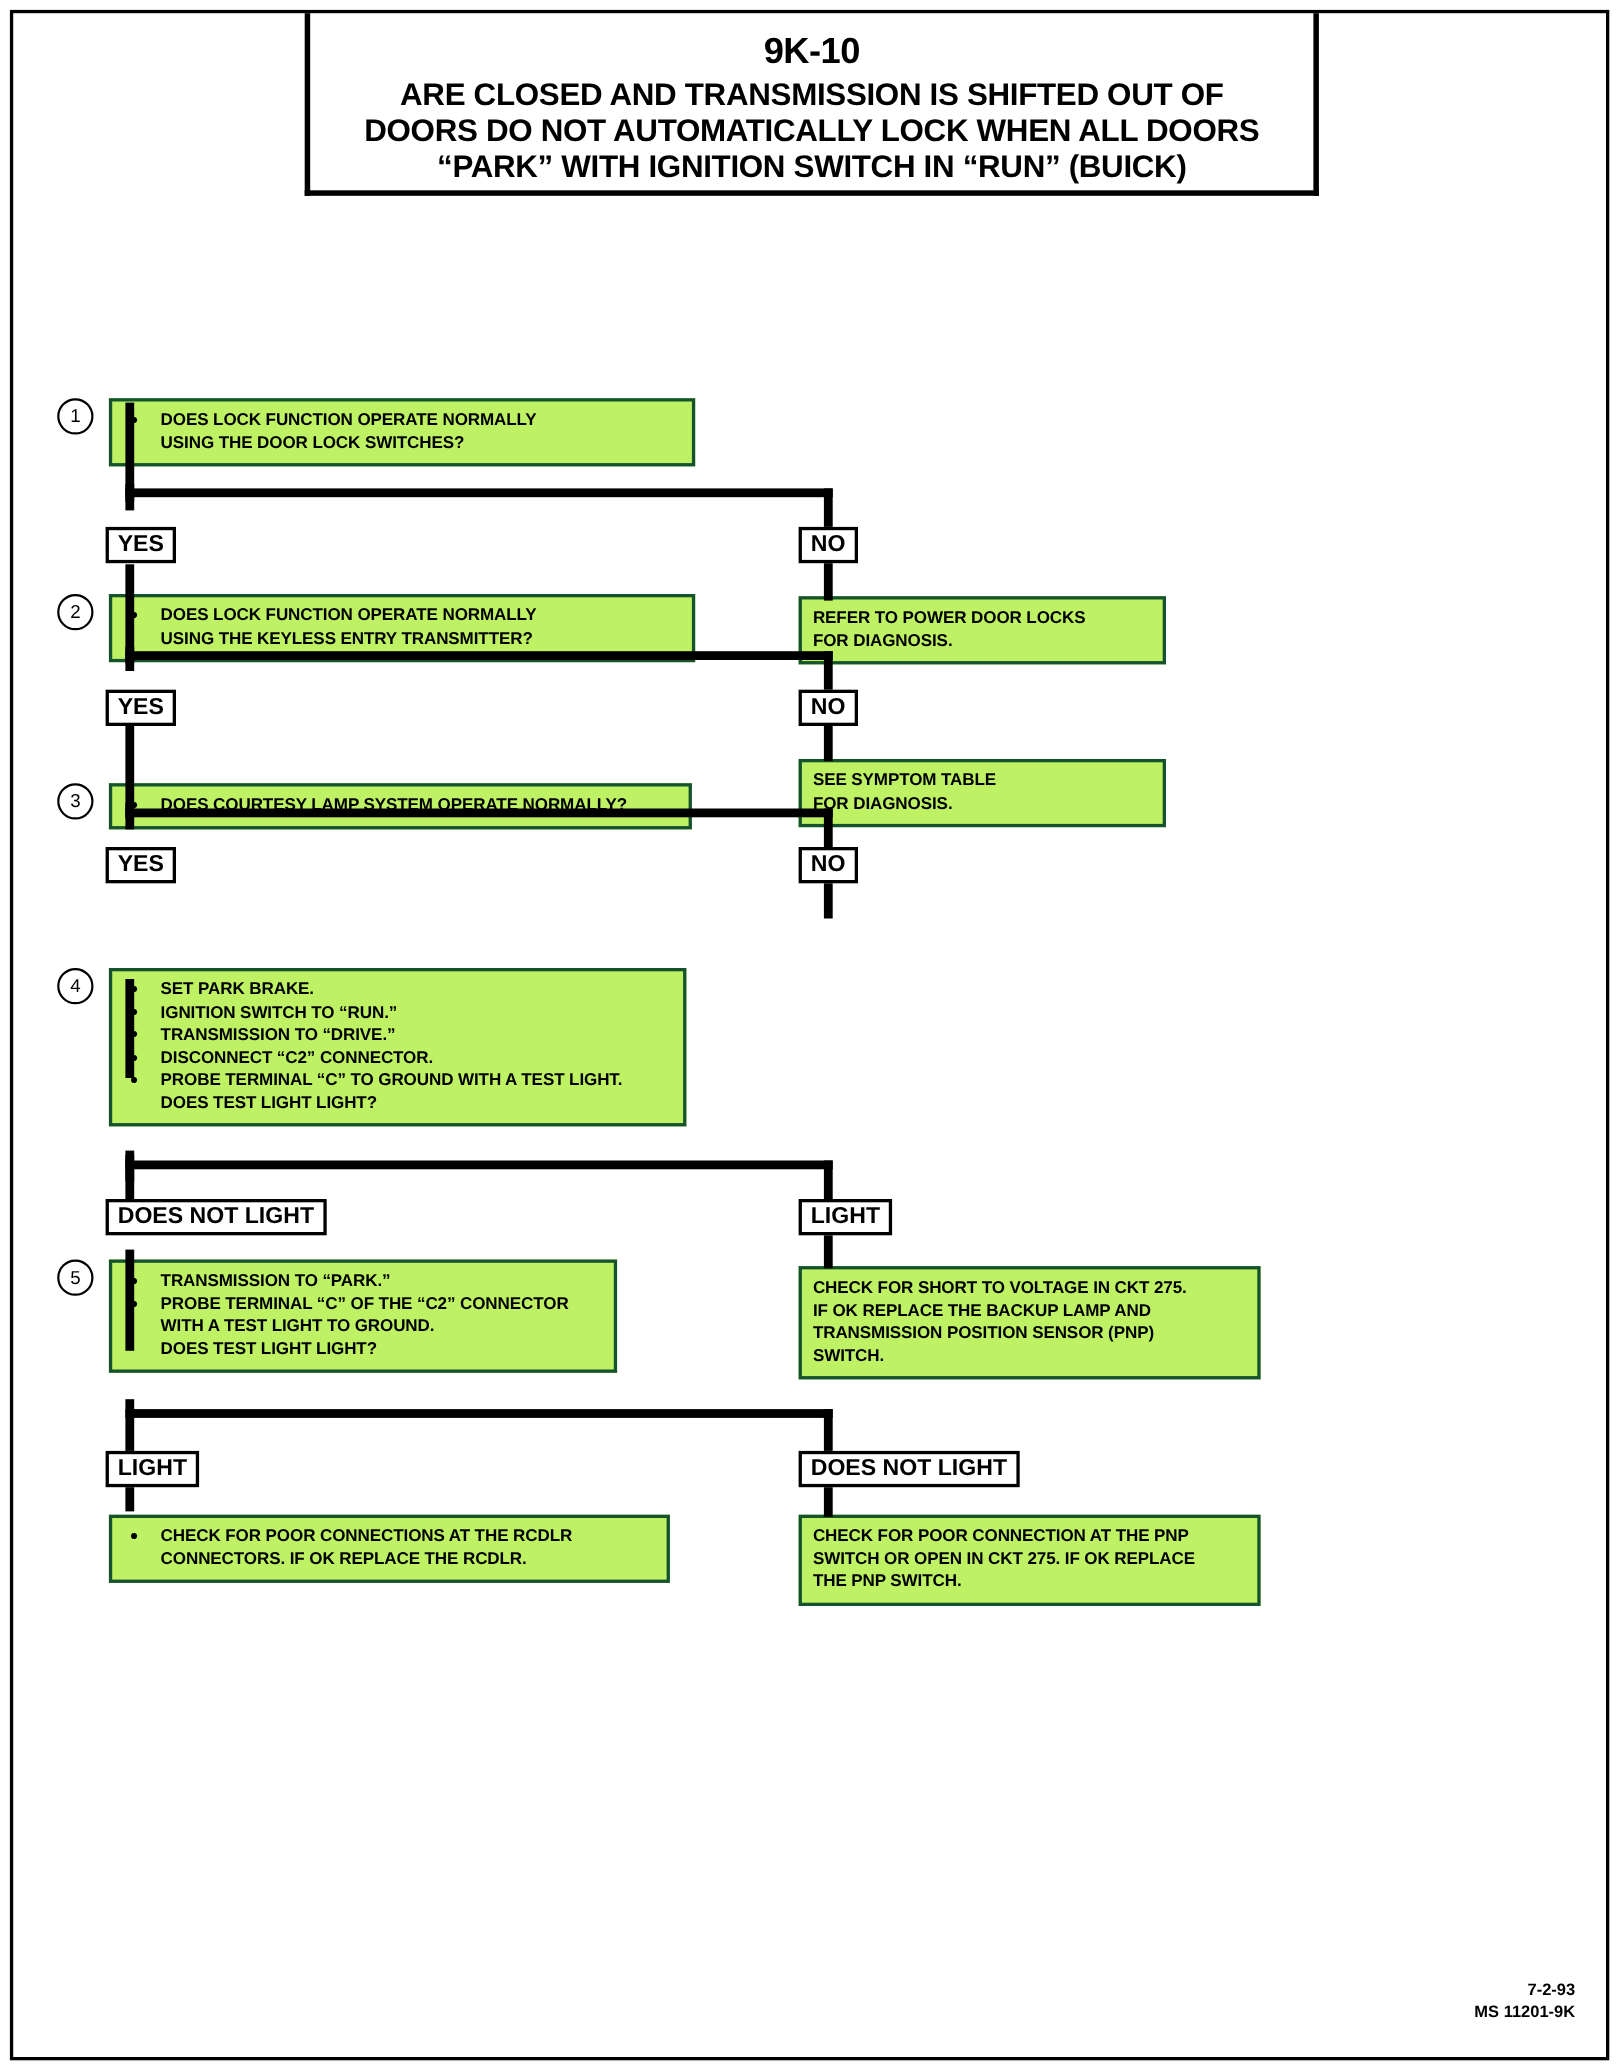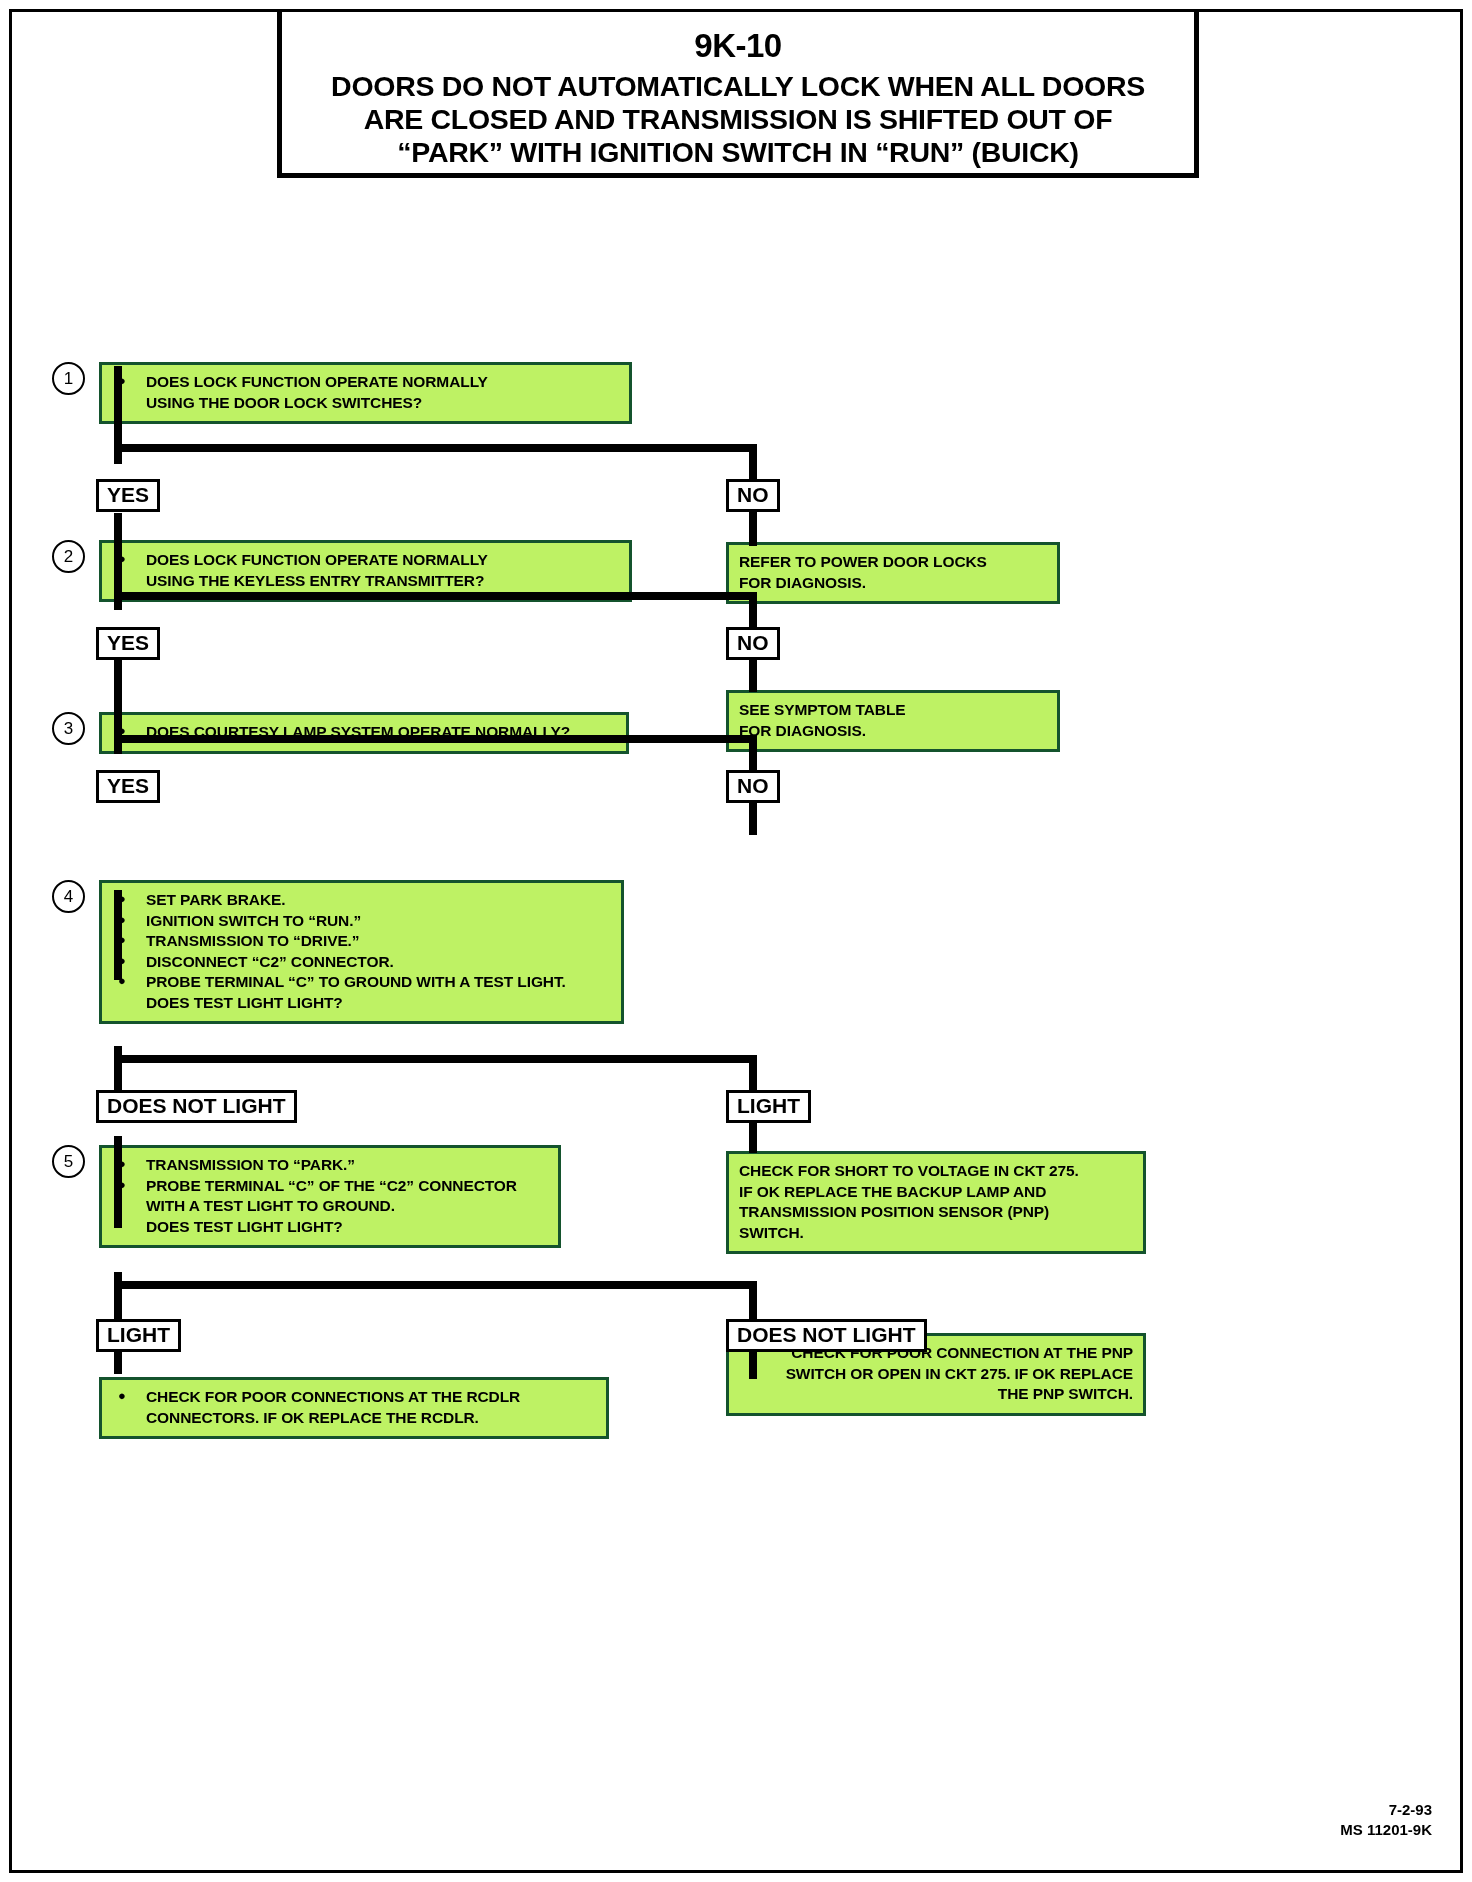--- a/index.html
+++ b/index.html
@@ -83,22 +83,22 @@
   }
 </style>
 </head>
 <body>
 
 <div id="page-frame"></div>
 
 <div id="title-block">
   <div id="doc-code">9K-10</div>
   <div id="title-lines">
+    <div class="title-line">ARE CLOSED AND TRANSMISSION IS SHIFTED OUT OF</div>
     <div class="title-line">DOORS DO NOT AUTOMATICALLY LOCK WHEN ALL DOORS</div>
-    <div class="title-line">ARE CLOSED AND TRANSMISSION IS SHIFTED OUT OF</div>
     <div class="title-line">“PARK” WITH IGNITION SWITCH IN “RUN” (BUICK)</div>
   </div>
 </div>
 
 <div id="flow">
 
   <div class="ln" style="left:114px; top:366px; width:8px; height:90px;"></div>
   <div class="ln" style="left:114px; top:444px; width:643px; height:8px;"></div>
   <div class="ln" style="left:749px; top:444px; width:8px; height:52px;"></div>
   <div class="ln" style="left:749px; top:496px; width:8px; height:50px;"></div>
@@ -196,21 +196,21 @@
   </div>
 
   <div class="chip" style="left:96px; top:1319px;">LIGHT</div>
   <div class="chip" style="left:726px; top:1319px;">DOES NOT LIGHT</div>
 
   <div class="node" style="left:99px; top:1377px; width:510px;">
     <div class="li">CHECK FOR POOR CONNECTIONS AT THE RCDLR</div>
     <div class="cont">CONNECTORS. IF OK REPLACE THE RCDLR.</div>
   </div>
 
-  <div class="node" style="left:726px; top:1333px; width:420px;text-align:right;">
+  <div class="node" style="left:726px; top:1377px; width:420px;">
     <div class="plain">CHECK FOR POOR CONNECTION AT THE PNP</div>
     <div class="plain">SWITCH OR OPEN IN CKT 275. IF OK REPLACE</div>
     <div class="plain">THE PNP SWITCH.</div>
   </div>
 
 </div>
 
 <div id="footer">
   <div>7-2-93</div>
   <div>MS 11201-9K</div>

